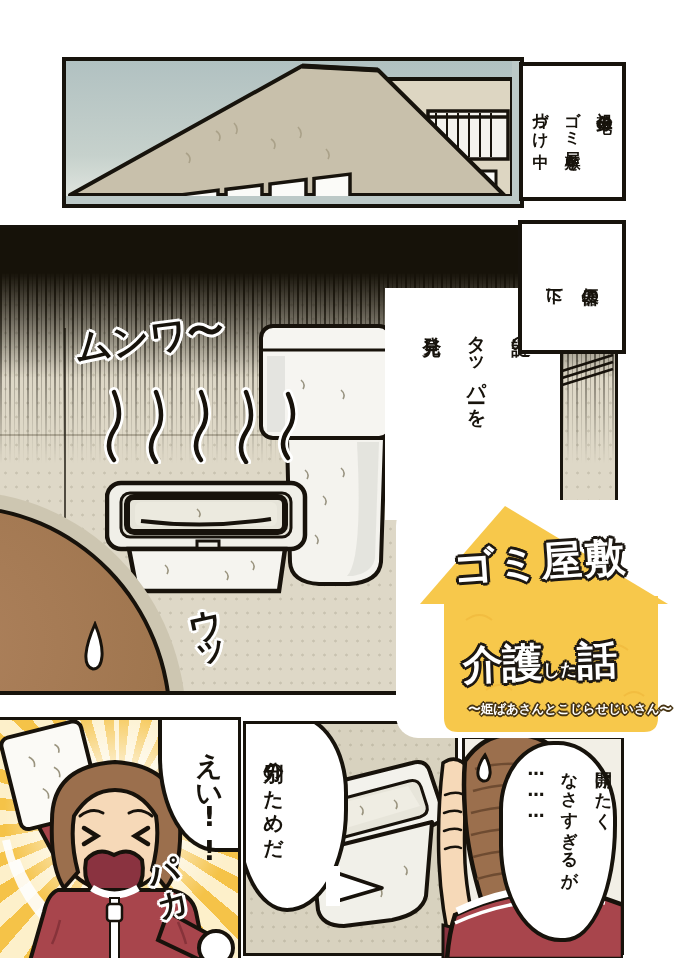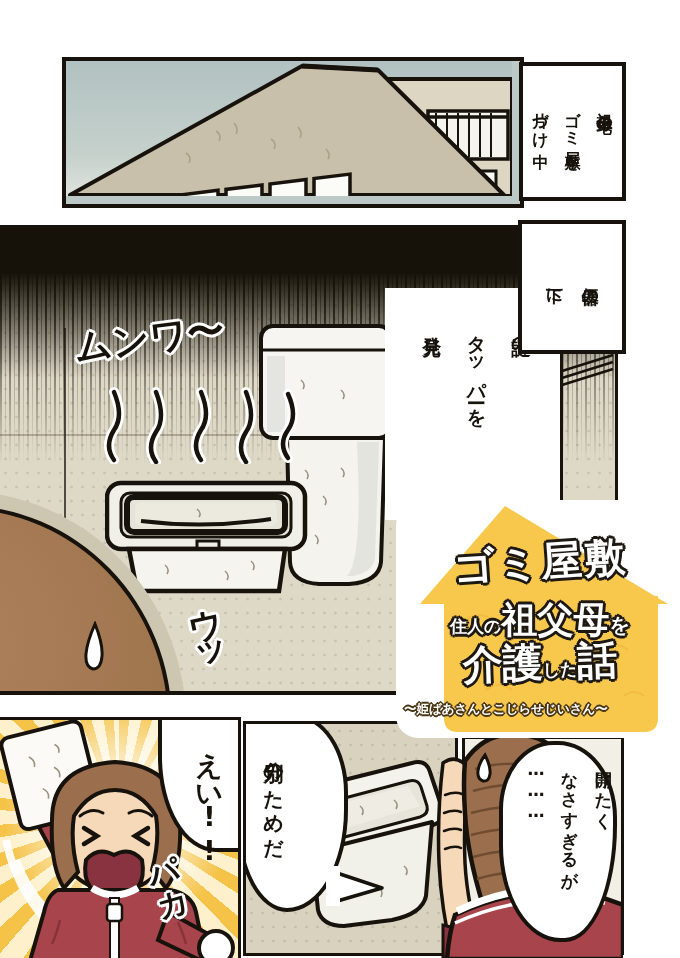--- a/index.html
+++ b/index.html
@@ -50,21 +50,21 @@
   #narr-discovery-box{left:385px;top:288px;width:178px;height:232px;background:#fff;
                       border-right:3.5px solid #17130c;box-sizing:border-box;z-index:5;
                       display:flex;align-items:flex-start;justify-content:flex-end;
                       padding:34px 16px 0 0;}
   #narr-discovery-box .vtext{font-size:19px;line-height:2.35;}
   
   #logo-area{left:396px;top:500px;width:284px;height:238px;background:#fff;border-radius:26px 0 0 22px;z-index:7;}
   #logo-t1{left:28px;top:42px;width:232px;text-align:center;font-size:41px;transform:rotate(-4deg);letter-spacing:2px;}
   #logo-t2{left:20px;top:102px;width:248px;text-align:center;}
   #logo-t3{left:24px;top:142px;width:240px;text-align:center;transform:rotate(-2deg);}
-  #logo-sub{left:8px;top:201px;width:268px;text-align:left;font-size:12.5px;font-weight:900;color:#fff;
+  #logo-sub{left:8px;top:201px;width:268px;text-align:right;font-size:12.5px;font-weight:900;color:#fff;
             text-shadow:-2px 0 #473413,2px 0 #473413,0 -2px #473413,0 2px #473413,
                         -1px -1px #473413,1px -1px #473413,-1px 1px #473413,1px 1px #473413;}
   .t-sm{font-size:17px;} .t-md{font-size:20px;} .t-big{font-size:36px;} .t-big2{font-size:40px;}
   
   #panel-b1{left:0;top:717px;width:238px;height:241px;border-top:3.5px solid #17130c;
             border-right:3.5px solid #17130c;overflow:hidden;
             background:radial-gradient(circle at 50% 40%,rgba(255,255,255,.95) 0 28px,rgba(255,255,255,0) 115px),
                        repeating-conic-gradient(from 0deg at 50% 40%,#f5c348 0deg 6deg,#fdf0ca 6deg 13deg);}
   #blob-shout{position:absolute;right:0;top:0;width:80px;height:132px;background:#fff;
               border-left:4px solid #17130c;border-bottom:4px solid #17130c;
@@ -219,21 +219,20 @@
       </g>
       <g fill="#f7c84b">
         <polygon points="109,6 272,104 24,104"></polygon>
         <path d="M48,96 L262,96 L262,218 q0,14 -14,14 L62,232 q-14,0 -14,-14 Z"></path>
       </g>
       <g stroke="#efb83c" stroke-width="2" fill="none" opacity=".7">
         <path d="M70,120 q14,-10 26,0 M206,150 q14,-10 26,0 M90,190 q14,-10 26,0 M228,196 q10,-8 20,0"></path>
       </g>
     </svg>
     <div id="logo-t1" class="abs logo-text">ゴミ屋敷</div>
-    <div id="logo-t2" class="abs logo-text"><span class="t-sm">住人の</span><span class="t-big">祖父母</span><span class="t-md">を</span></div>
     <div id="logo-t3" class="abs logo-text"><span class="t-big2">介護</span><span class="t-sm">した</span><span class="t-big2">話</span></div>
     <div id="logo-sub" class="abs">〜姫ばあさんとこじらせじいさん〜</div>
   </div>
 
   <div id="panel-b1" class="abs">
     <svg class="abs" style="left:0;top:0;" width="238" height="241" viewBox="0 0 238 241">
       <g fill="none" stroke="#ffffff" stroke-width="8" opacity=".9">
         <path d="M16,140 Q36,196 92,222"></path>
           <path d="M6,120 Q20,186 70,220"></path>
       </g>

